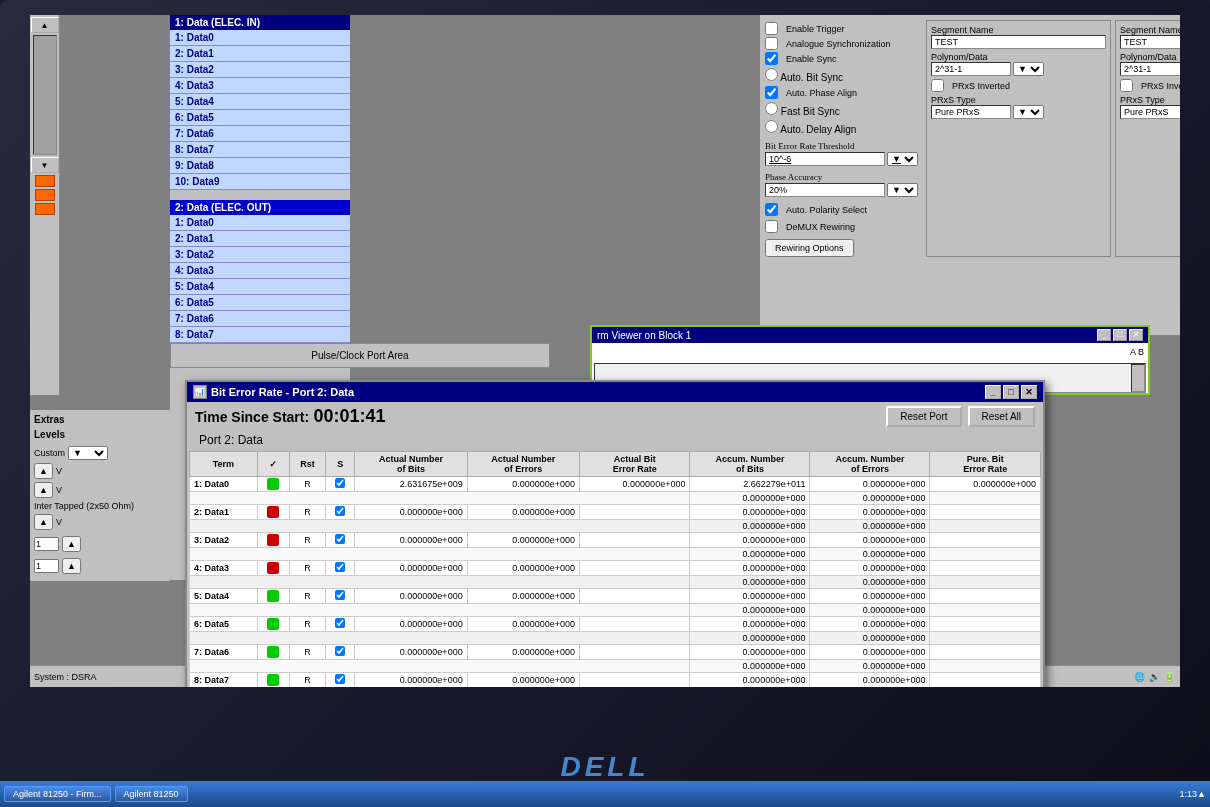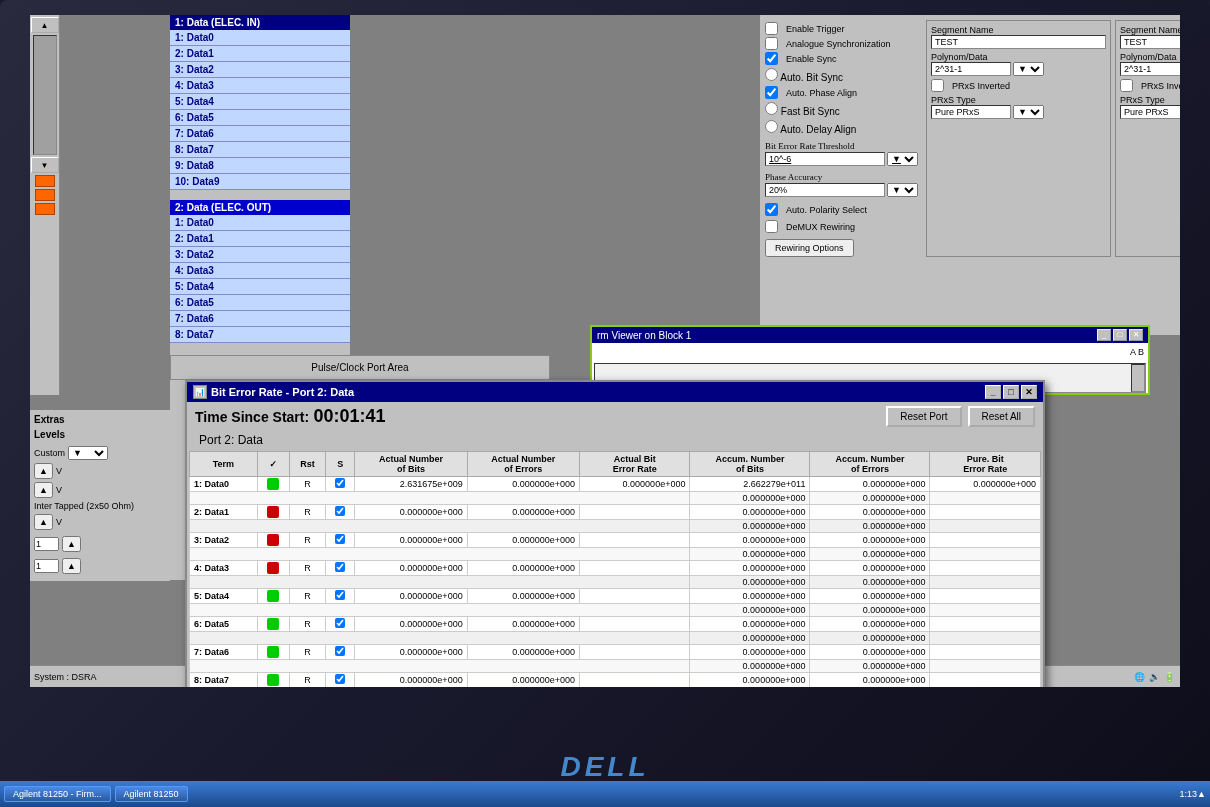--- a/index.html
+++ b/index.html
@@ -313,21 +313,21 @@
       align-items: center;
       justify-content: center;
       font-size: 8px;
       cursor: pointer;
       margin: 2px auto;
     }
 
     
     .pulse-area {
       position: absolute;
-      top: 340px; left: 140px;
+      top: 328px; left: 140px;
       width: 380px;
       height: 25px;
       background: #c0c0c0;
       border: 1px solid #888;
       display: flex;
       align-items: center;
       justify-content: center;
       font-size: 10px;
     }
 

